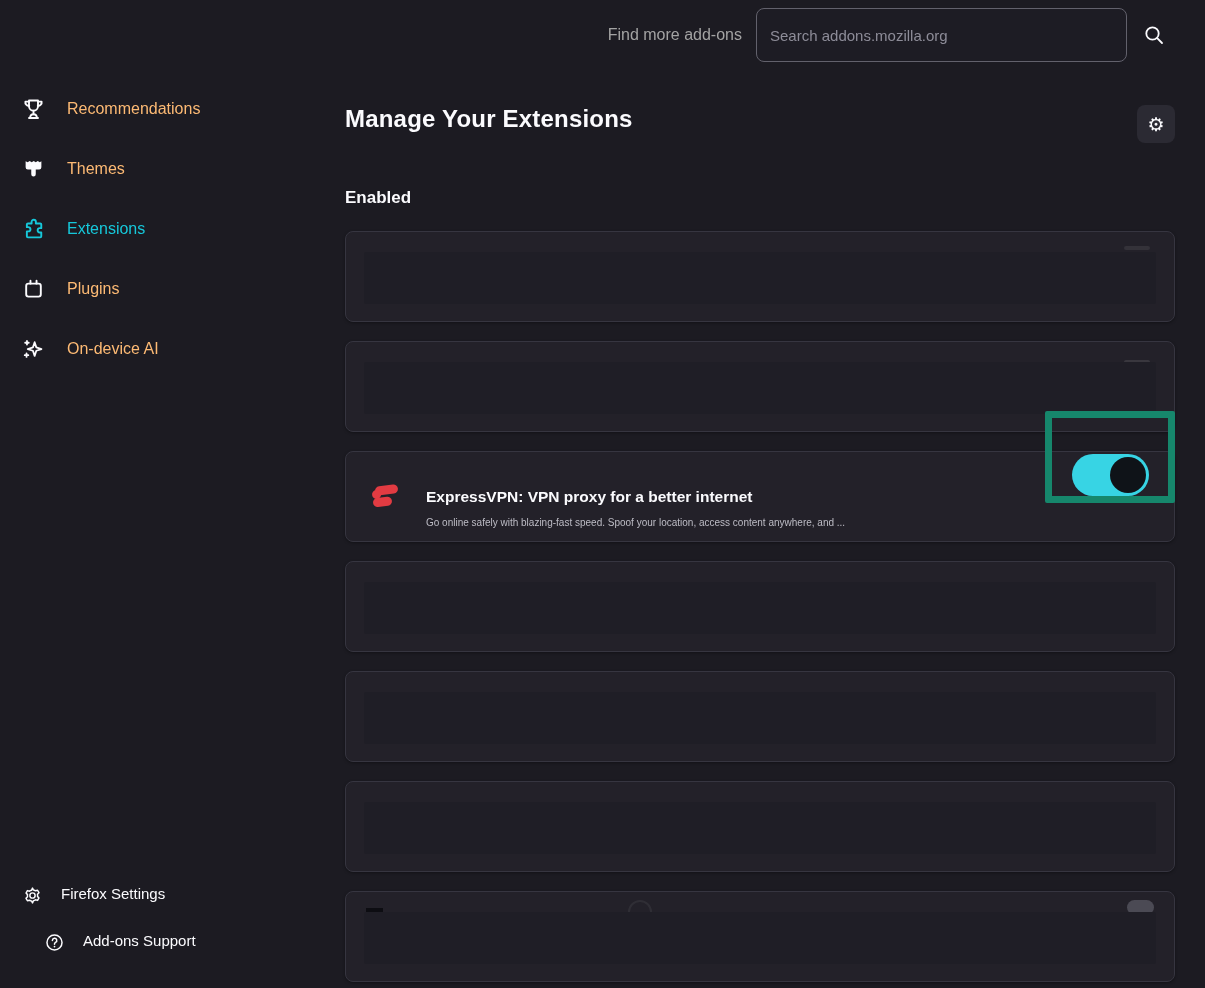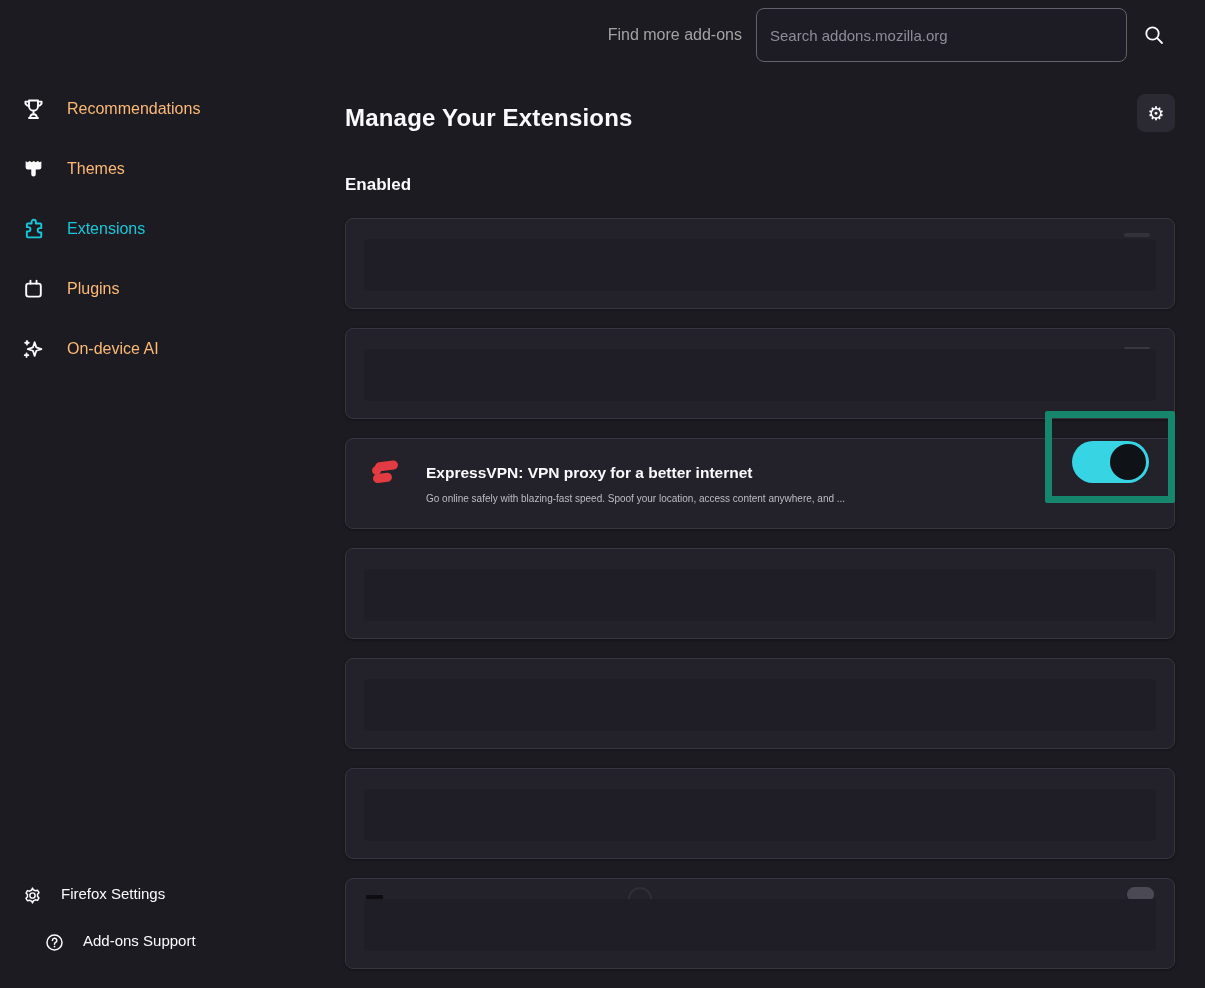--- a/index.html
+++ b/index.html
@@ -23,39 +23,39 @@
   .side-item .label{font-size:16px;color:#fdba74;}
   .side-item.active .label{color:#16c8da;}
   .side-icon{width:27px;height:27px;flex:0 0 27px;display:flex;align-items:center;justify-content:center;}
   .side-footer-item{position:absolute;left:0;display:flex;gap:18px;
                     height:47px;padding-left:22px;cursor:pointer;}
   .side-footer-item .label{font-size:15px;color:#fbfbfe;}
   .footer-icon{width:21px;height:21px;flex:0 0 21px;display:flex;align-items:center;justify-content:center;}
 
   
   .main{position:absolute;left:345px;top:70px;right:30px;}
-  .title-row{display:flex;justify-content:space-between;align-items:flex-end;margin-top:22px;height:40px;}
+  .title-row{display:flex;justify-content:space-between;align-items:flex-start;margin-top:35px;height:40px;}
   .page-title{font-size:24px;font-weight:700;letter-spacing:.2px;}
   .tools-btn{width:38px;height:38px;border-radius:8px;background:#2b2a33;border:none;cursor:pointer;
              color:#fbfbfe;font-size:19px;display:flex;align-items:center;justify-content:center;padding:0;}
   .section-heading{margin-top:43px;font-size:17px;font-weight:700;}
 
   .cards{margin-top:23px;}
   .card{position:relative;height:91px;margin-bottom:19px;border-radius:8px;background:#232129;
         border:1px solid #363540;box-sizing:border-box;box-shadow:0 1px 3px rgba(0,0,0,.35);overflow:hidden;}
   .redact{position:absolute;left:18px;right:18px;top:20px;height:52px;background:#1f1e26;border-radius:2px;z-index:2;}
   .faint-dash{position:absolute;right:24px;top:14px;width:26px;height:4px;border-radius:2px;
               background:rgba(255,255,255,.08);z-index:1;}
   .artifact-square{position:absolute;left:20px;top:16px;width:17px;height:6px;background:#0d0d12;z-index:1;}
   .artifact-circle{position:absolute;left:282px;top:8px;width:20px;height:20px;border-radius:50%;
                    border:2px solid rgba(255,255,255,.06);z-index:1;}
   .artifact-pill{position:absolute;right:20px;top:8px;width:27px;height:15px;border-radius:8px;background:#4b4a54;z-index:1;}
 
   
-  .ext-card{display:flex;gap:22px;padding:13px 20px;align-items:flex-start;}
+  .ext-card{display:flex;gap:22px;padding:24px 20px;align-items:flex-start;}
   .ext-icon{width:38px;height:38px;flex:0 0 38px;margin-top:1px;}
   .ext-text{flex:1;min-width:0;margin-top:11px;}
   .ext-name{font-size:15.5px;font-weight:700;color:#fbfbfe;line-height:20px;white-space:nowrap;overflow:hidden;}
   .ext-desc{font-size:10px;color:#bdbcc5;line-height:18px;margin-top:7px;white-space:nowrap;overflow:hidden;}
   .toggle{position:absolute;top:2px;right:25px;width:77px;height:42px;border-radius:21px;
           background:#37d4e4;cursor:pointer;z-index:3;}
   .toggle .knob{position:absolute;top:3px;right:3px;width:36px;height:36px;border-radius:50%;background:#0f1318;}
 
   
   .highlight-box{position:absolute;left:1045px;top:411px;width:130px;height:92px;box-sizing:border-box;

